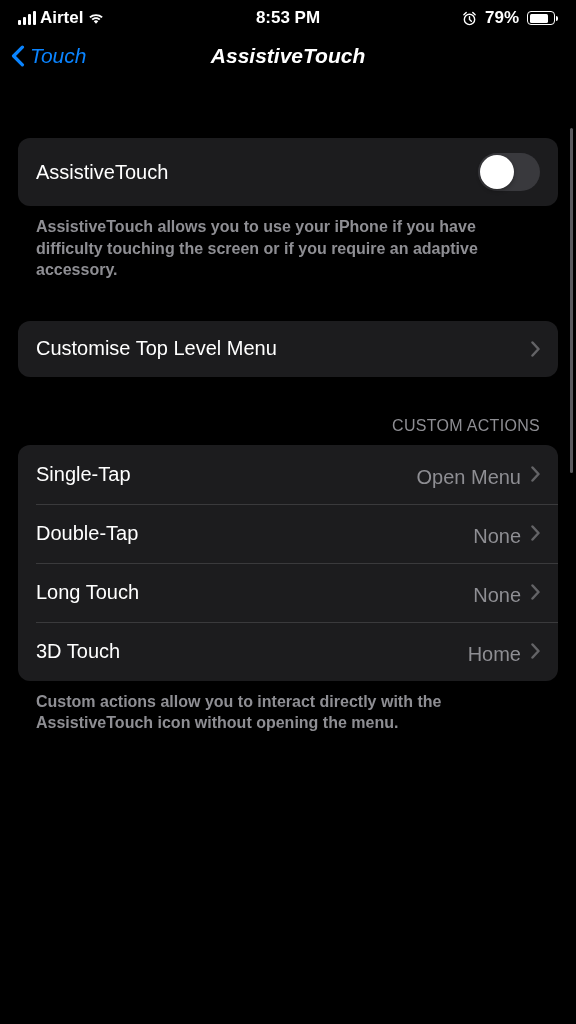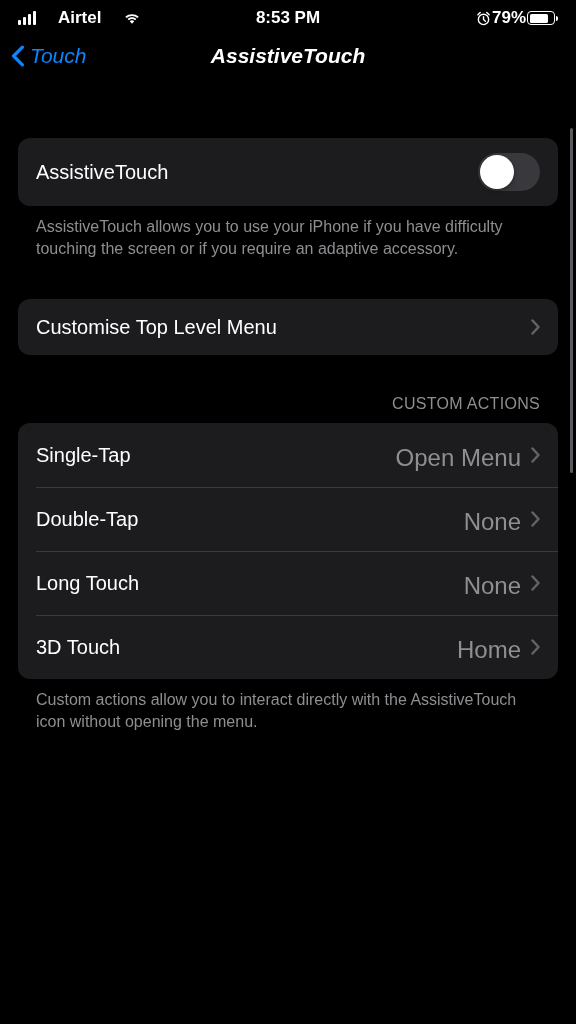--- a/index.html
+++ b/index.html
@@ -21,21 +21,21 @@
       display: flex;
       justify-content: space-between;
       align-items: center;
       padding: 8px 18px 4px;
       font-size: 17px;
       font-weight: 600;
     }
     .status-left {
       display: flex;
       align-items: center;
-      gap: 22px;
+      gap: 4px;
     }
     .signal-bars {
       display: flex;
       align-items: flex-end;
       gap: 2px;
       height: 14px;
     }
     .signal-bars span {
       width: 3px;
       background: #fff;
@@ -51,21 +51,21 @@
     }
     .status-center {
       position: absolute;
       left: 50%;
       transform: translateX(-50%);
       font-weight: 600;
     }
     .status-right {
       display: flex;
       align-items: center;
-      gap: 1px;
+      gap: 8px;
     }
     .battery {
       display: flex;
       align-items: center;
       gap: 1px;
     }
     .battery-body {
       width: 28px;
       height: 14px;
       border: 1.5px solid #fff;
@@ -152,21 +152,21 @@
       left: 18px;
       right: 0;
       height: 0.5px;
       background: #3a3a3c;
     }
     .row-label {
       font-size: 20px;
       color: #fff;
     }
     .row-value {
-      font-size: 24px;
+      font-size: 20px;
       color: #8e8e93;
       margin-left: auto;
       margin-right: 10px;
       margin-top: 6px;
     }
     .chevron-right {
       width: 9px;
       height: 16px;
       flex-shrink: 0;
     }
@@ -186,20 +186,21 @@
       position: absolute;
       top: 2px;
       left: 2px;
       box-shadow: 0 2px 4px rgba(0,0,0,0.3);
     }
     .footer-text {
       font-size: 16px;
       color: #8e8e93;
       padding: 10px 18px 0;
       line-height: 1.35;
+      font-weight: bold;
     }
     .header-text {
       font-size: 16px;
       color: #8e8e93;
       padding: 0 18px 10px;
       text-transform: uppercase;
       letter-spacing: 0.3px;
       text-align: right;
     }
     .alarm-icon {

